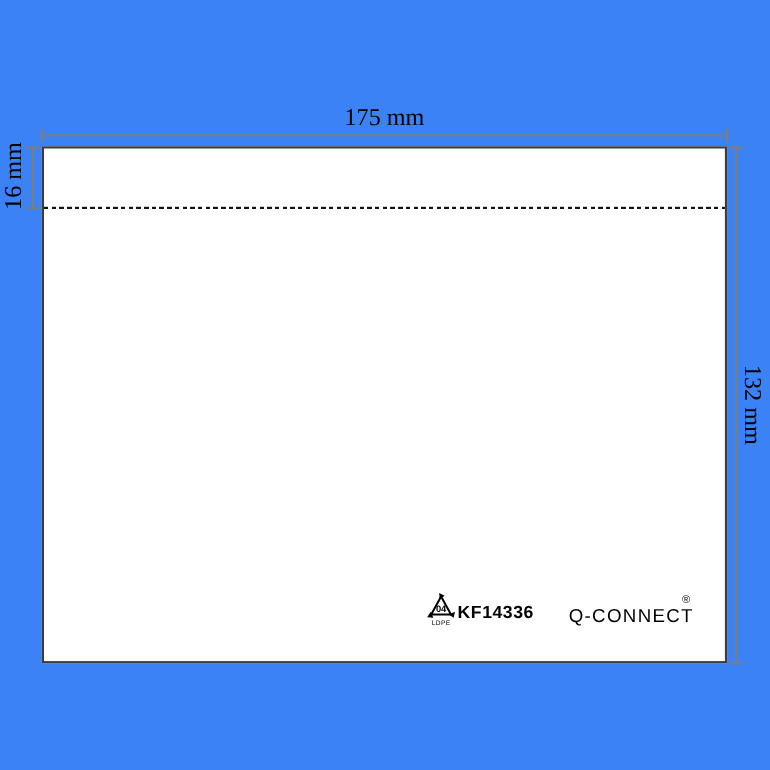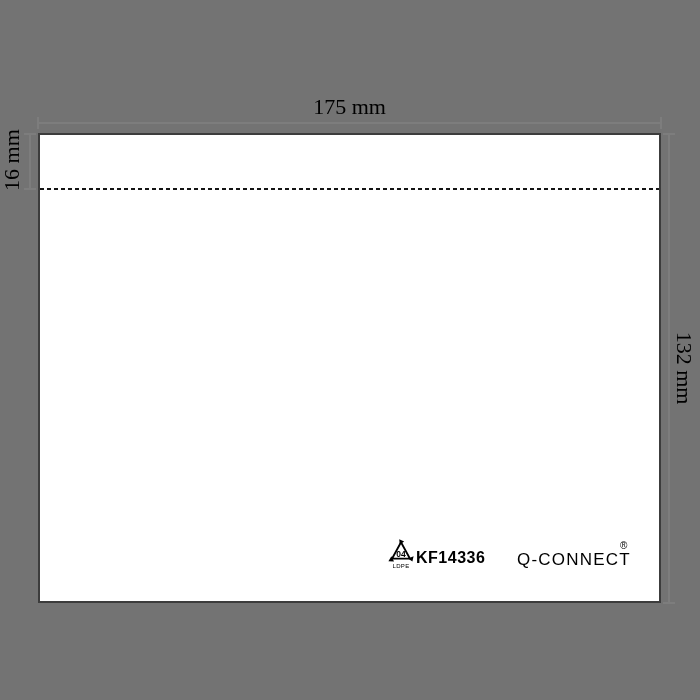--- a/index.html
+++ b/index.html
@@ -1,20 +1,20 @@
 <!DOCTYPE html>
 <html><head>
 <meta charset="utf-8">
 <style>
   html, body { margin: 0; padding: 0; background: #ffffff; }
   .canvas {
     position: relative;
     width: 700px;
     height: 700px;
-    background: #737373;
+    background: #3b82f6;
     overflow: hidden;
     font-family: "Liberation Serif", serif;
     color: #000;
   }
 
   
   .envelope {
     position: absolute;
     left: 38px; top: 133px;
     width: 623px; height: 470px;

